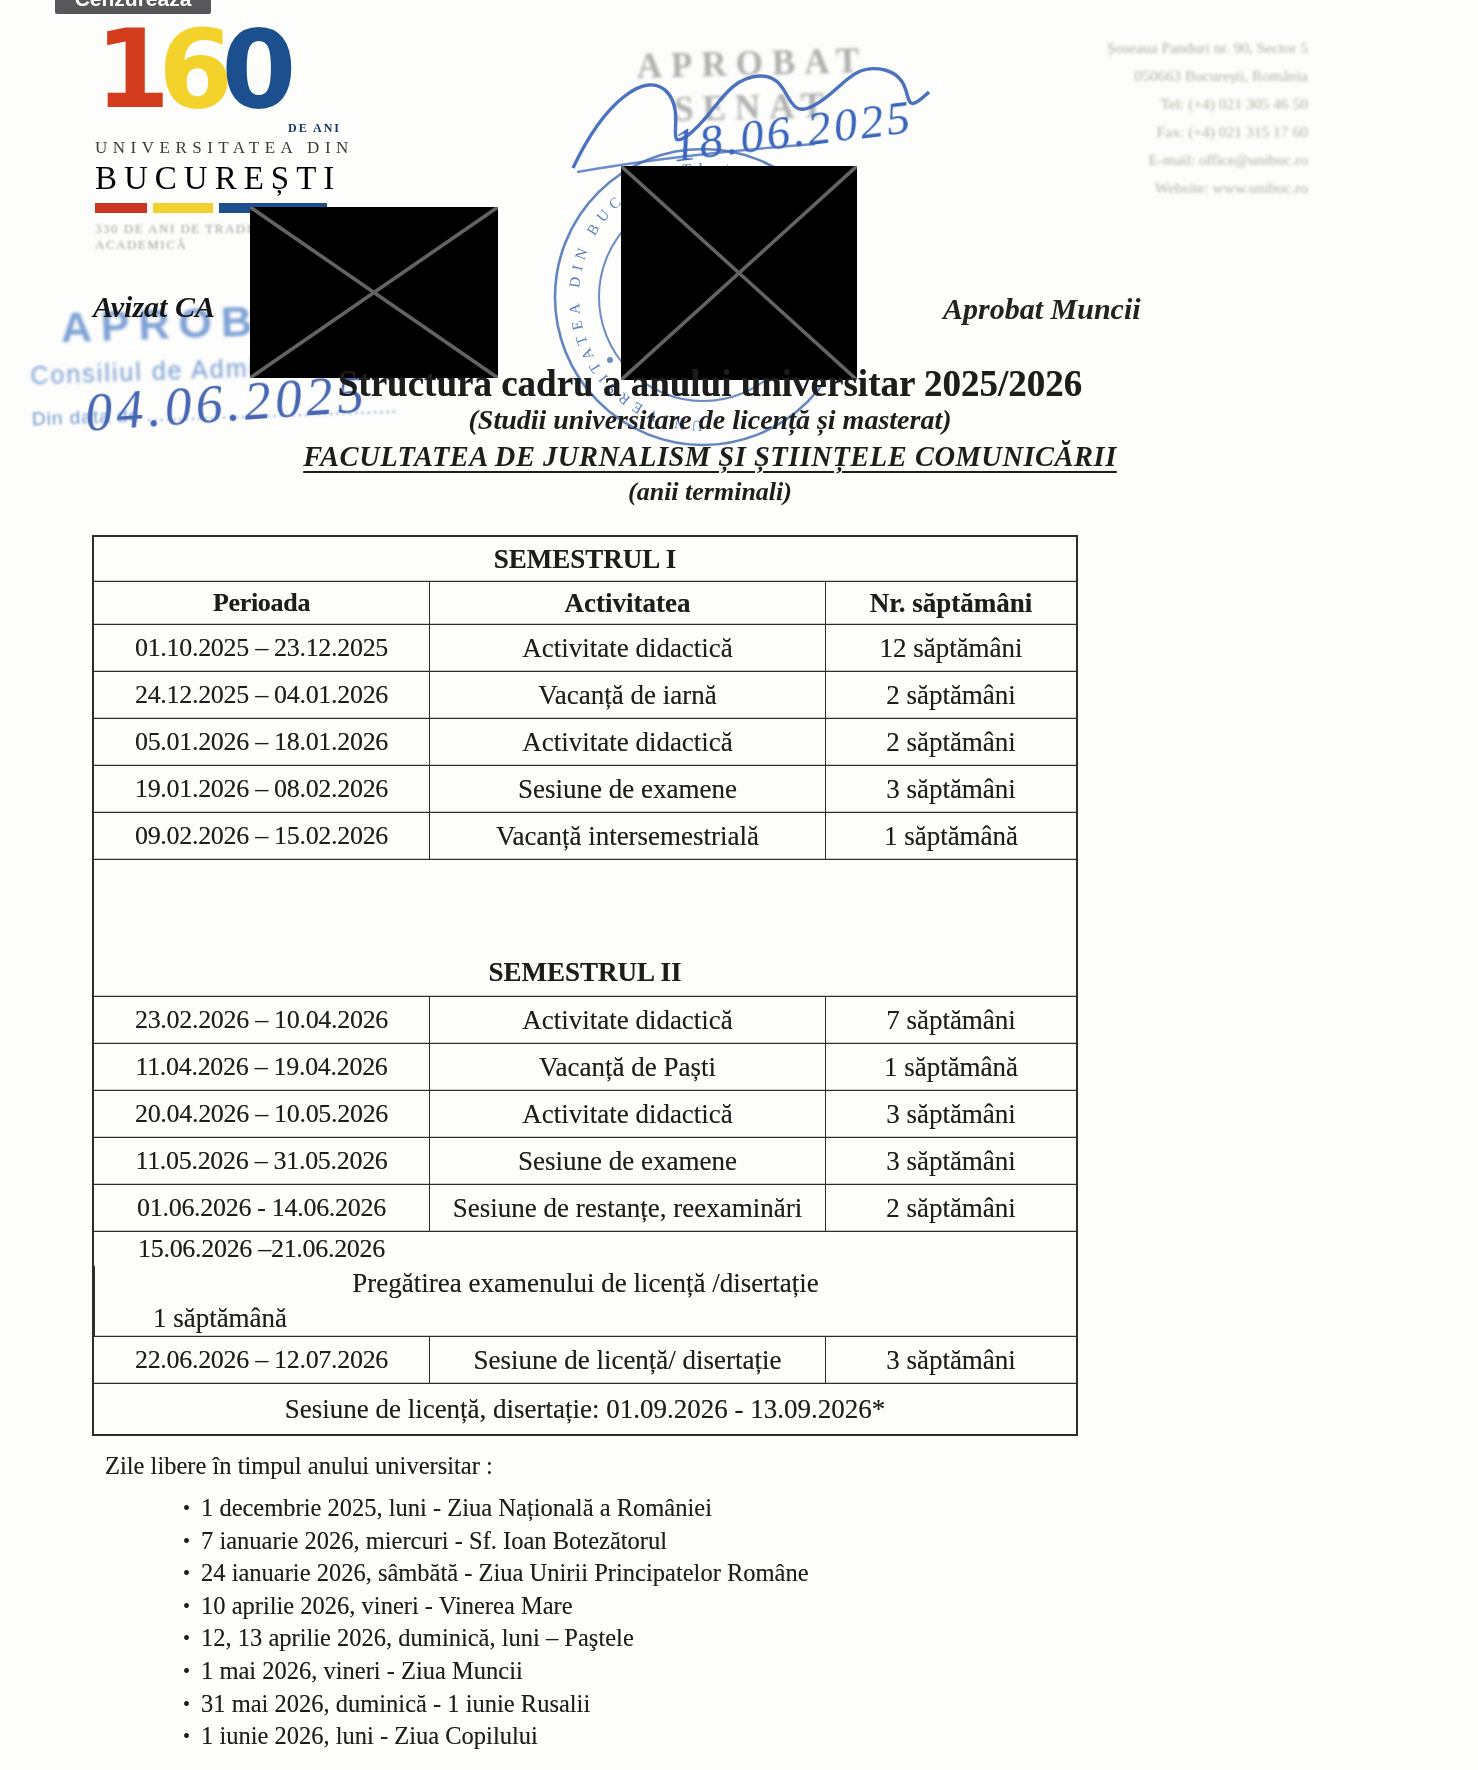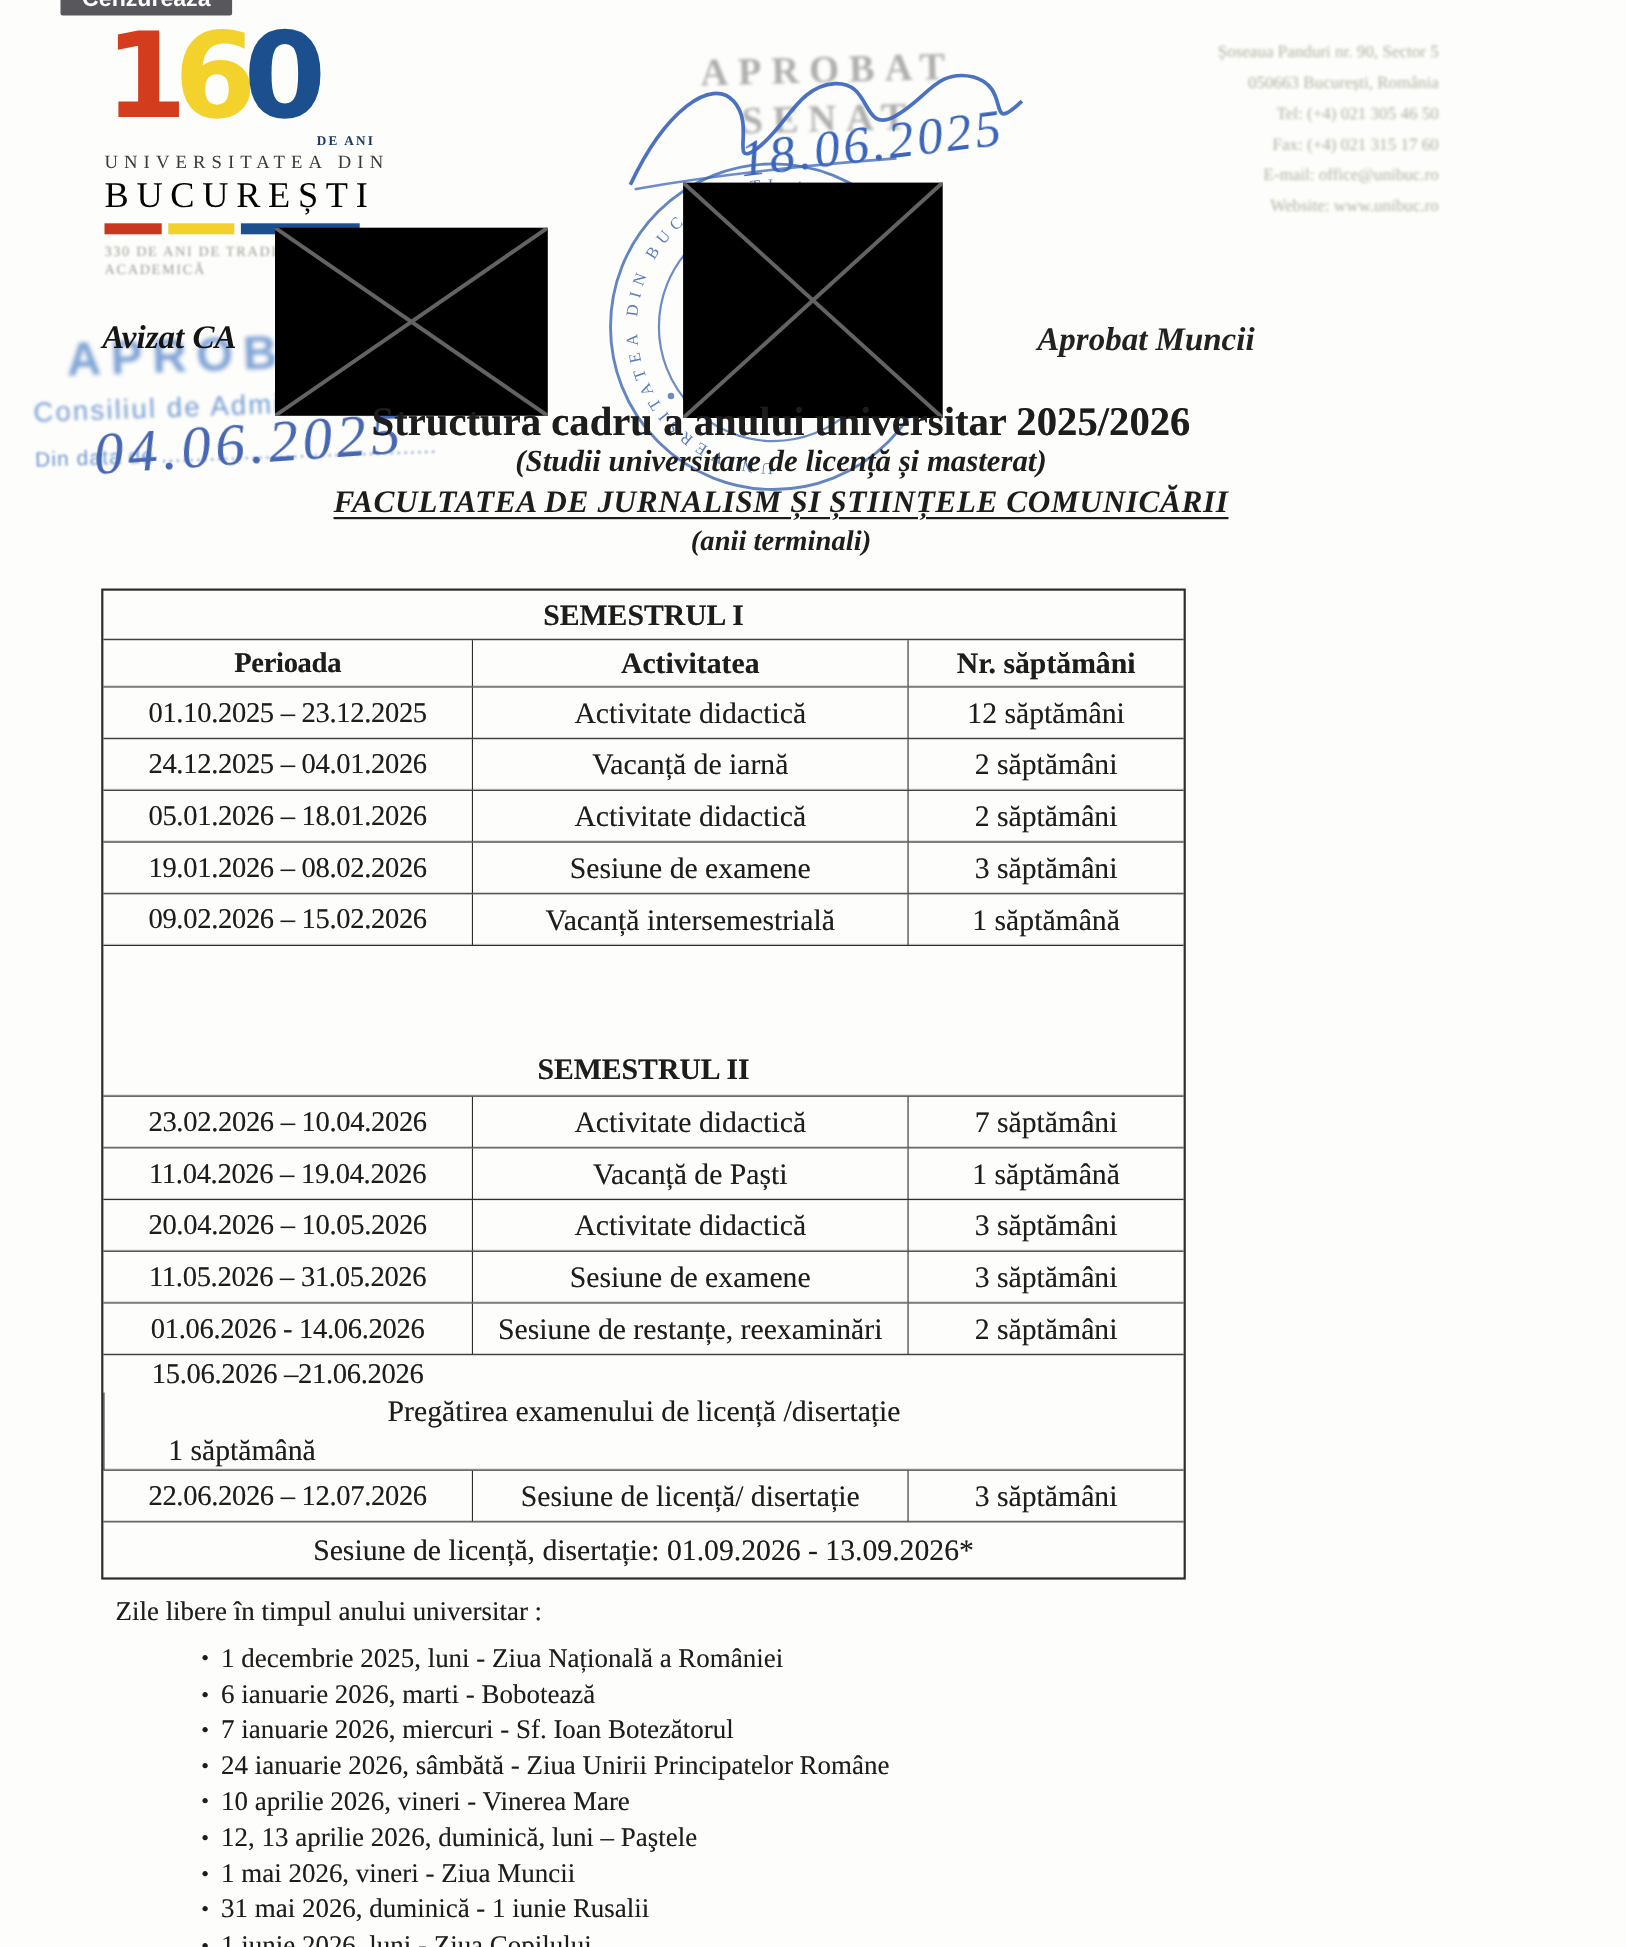--- a/index.html
+++ b/index.html
@@ -261,21 +261,20 @@
 
     <div class="trow frow">
         <div class="cell fullcell">Sesiune de licență, disertație: 01.09.2026 - 13.09.2026*</div>
       </div>
   </div>
 
   <div class="free-days">
     <div class="free-days-title">Zile libere în timpul anului universitar :</div>
     <ul>
       <li>1 decembrie 2025, luni - Ziua Națională a României</li>
-      <li>6 ianuarie 2026, marti - Bobotează</li>
       <li>7 ianuarie 2026, miercuri - Sf. Ioan Botezătorul</li>
       <li>24 ianuarie 2026, sâmbătă - Ziua Unirii Principatelor Române</li>
       <li>10 aprilie 2026, vineri - Vinerea Mare</li>
       <li>12, 13 aprilie 2026, duminică, luni – Paştele</li>
       <li>1 mai 2026, vineri - Ziua Muncii</li>
       <li>31 mai 2026, duminică - 1 iunie Rusalii</li>
       <li>1 iunie 2026, luni - Ziua Copilului</li>
     </ul>
   </div>
 

